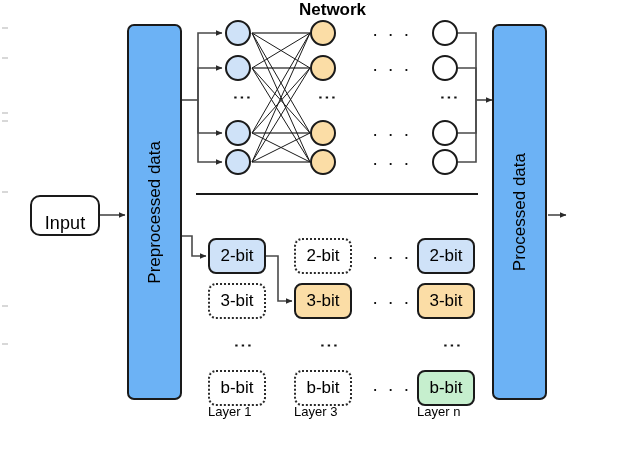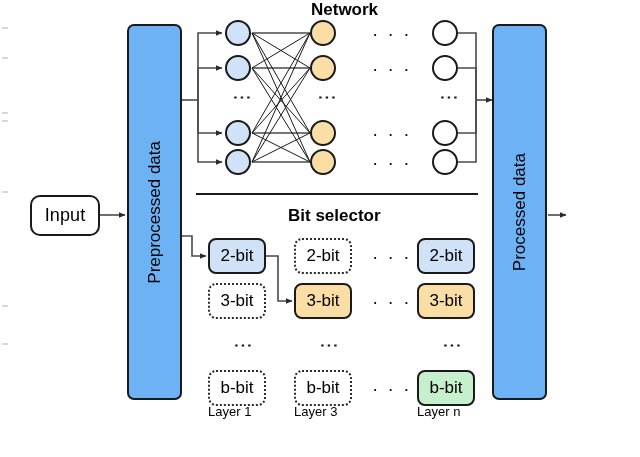--- a/index.html
+++ b/index.html
@@ -3,21 +3,21 @@
 <meta charset="utf-8">
 <style>
   html,body{margin:0;padding:0;background:#ffffff;}
   body{width:640px;height:457px;position:relative;overflow:hidden;
        font-family:"Liberation Sans",sans-serif;color:#000;}
   #fig{position:absolute;left:0;top:0;width:640px;height:457px;}
 
   
   .box{
     position:absolute;box-sizing:border-box;
-    display:flex;align-items:center;justify-content:center;
+    display:flex;align-items:flex-end;justify-content:center;
     border:2px solid #1a1a1a;border-radius:9px;background:#fff;
     font-size:17px;letter-spacing:.1px;
   }
   .box.io{border-radius:10px;font-size:18px;}
 
   
   .bar{
     position:absolute;box-sizing:border-box;
     border:2px solid #1a1a1a;border-radius:7px;
     background:#6cb2f5;
@@ -148,21 +148,21 @@
 
 
   <div class="bar" style="left:127px;top:24px;width:55px;height:376px;">
     <span>Preprocessed data</span>
   </div>
 
   <div class="bar" style="left:492px;top:24px;width:55px;height:376px;">
     <span>Processed data</span>
   </div>
 
-  <div class="title" style="left:299px;top:0px;margin-left:12px;">Network</div>
+  <div class="title" style="left:299px;top:0px;">Network</div>
 
   <div class="node blue" style="left:225px;top:20px;"></div>
   <div class="node blue" style="left:225px;top:55px;"></div>
   <div class="node blue" style="left:225px;top:120px;"></div>
   <div class="node blue" style="left:225px;top:149px;"></div>
   <div class="vdots" style="left:233px;top:88px;">⋮</div>
 
   <div class="node orange" style="left:310px;top:20px;"></div>
   <div class="node orange" style="left:310px;top:55px;"></div>
   <div class="node orange" style="left:310px;top:120px;"></div>
@@ -175,21 +175,20 @@
   <div class="hdots" style="left:372px;top:153px;">· · ·</div>
 
   <div class="node" style="left:432px;top:20px;"></div>
   <div class="node" style="left:432px;top:55px;"></div>
   <div class="node" style="left:432px;top:120px;"></div>
   <div class="node" style="left:432px;top:149px;"></div>
   <div class="vdots" style="left:440px;top:88px;">⋮</div>
 
   <div class="divider" style="left:196px;top:193px;width:282px;"></div>
 
-  <div class="title" style="left:288px;top:206px;">Bit selector</div>
 
   <div class="bit solid blue" style="left:208px;top:238px;">
     <span>2-bit</span>
   </div>
   <div class="bit ghost" style="left:208px;top:283px;">
     <span>3-bit</span>
   </div>
   <div class="vdots" style="left:234px;top:336px;">⋮</div>
   <div class="bit ghost" style="left:208px;top:370px;">
     <span>b-bit</span>

